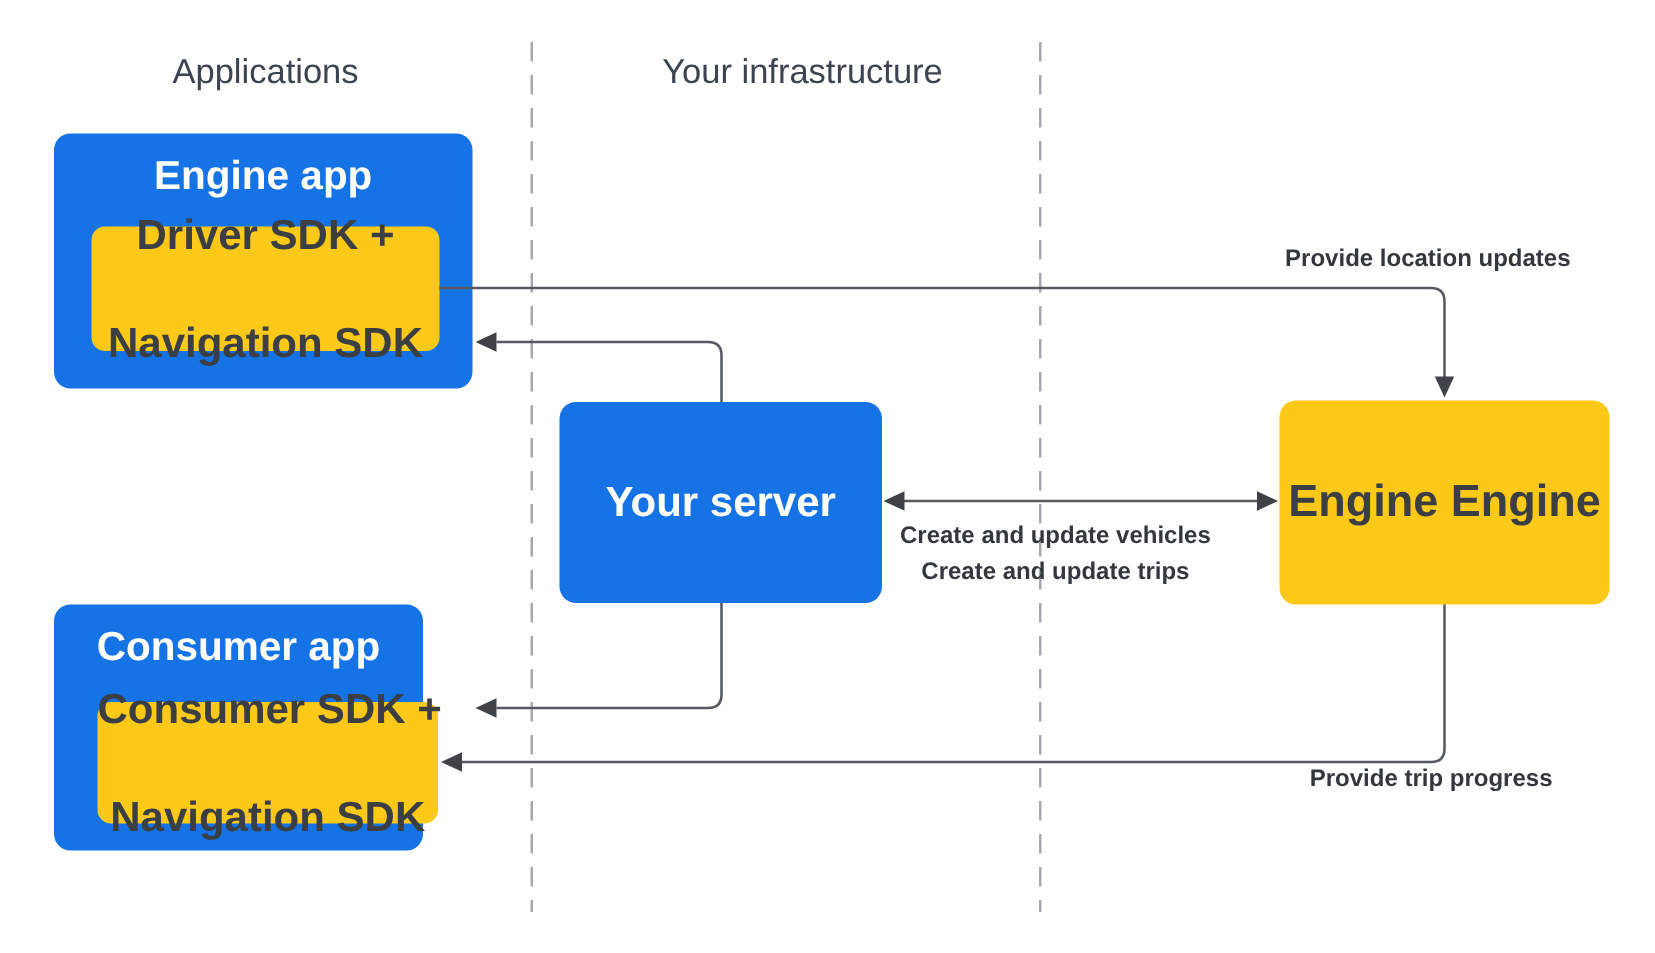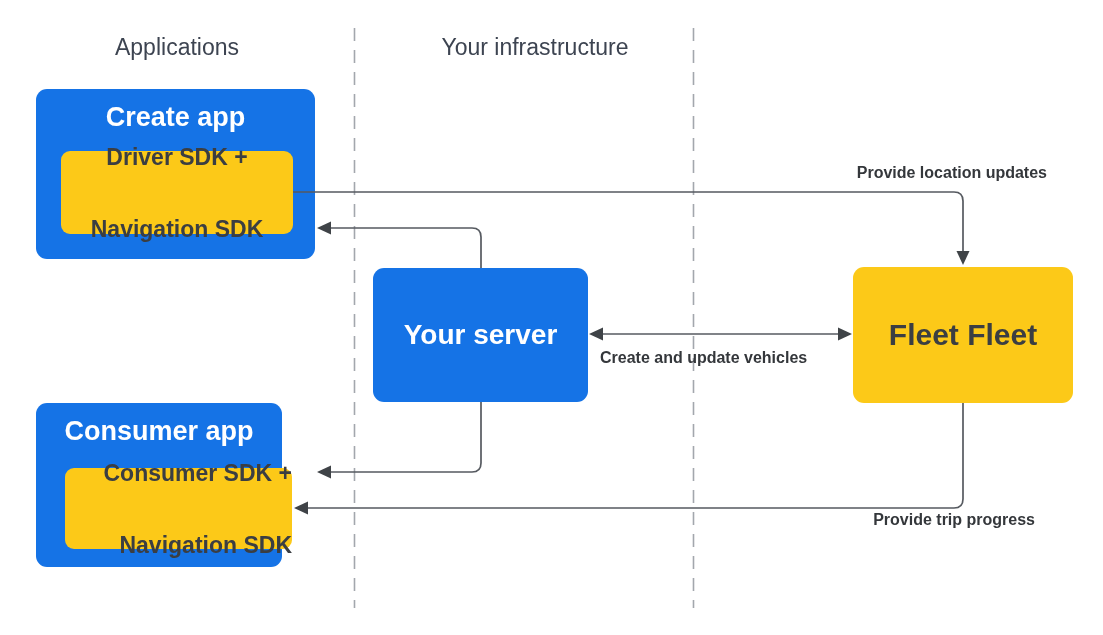--- a/index.html
+++ b/index.html
@@ -56,31 +56,31 @@
     white-space: nowrap;
   }
   .node-server .node-title { margin-top: 0; font-size: 28px; }
 
   .sdkbox {
     position: absolute;
     background: var(--yellow);
     border-radius: 9px;
     color: var(--title-dark);
     font-weight: bold;
-    font-size: 23px;
+    font-size: 28px;
     line-height: 28px;
     text-align: center;
     display: flex;
     flex-direction: column;
     justify-content: center;
     white-space: nowrap;
     gap: 44px;
   }
   .sdk-driver   { left: 25px; top: 62px; width: 232px; height: 83px; }
-  .sdk-consumer { left: 29px; top: 65px; width: 227px; height: 81px; text-align: right; }
+  .sdk-consumer { left: 29px; top: 65px; width: 227px; height: 81px; }
 
   .node-fleet {
     position: absolute;
     left: 853px; top: 267px; width: 220px; height: 136px;
     background: var(--yellow);
     border-radius: 11px;
     display: flex; align-items: center; justify-content: center;
     color: var(--title-dark);
     font-weight: bold;
     font-size: 30px;
@@ -113,40 +113,40 @@
 </style>
 </head>
 <body>
 
 <div class="canvas">
 
   <div class="col-header hdr-your">Your infrastructure</div>
   <div class="col-header hdr-apps">Applications</div>
 
   <div class="bluebox node-driver">
-    <div class="node-title">Create app</div>
+    <div class="node-title">Engine app</div>
     <div class="sdkbox sdk-driver">
       <div>Driver SDK +</div>
       <div>Navigation SDK</div>
     </div>
   </div>
 
   <div class="bluebox node-consumer">
     <div class="node-title">Consumer app</div>
     <div class="sdkbox sdk-consumer">
       <div>Consumer SDK +</div>
       <div>Navigation SDK</div>
     </div>
   </div>
 
   <div class="bluebox node-server">
     <div class="node-title">Your server</div>
   </div>
 
-  <div class="node-fleet">Fleet Fleet</div>
+  <div class="node-fleet">Engine Engine</div>
 
   <svg class="edges-svg" viewBox="0 0 1103 635" xmlns="http://www.w3.org/2000/svg">
 
     <line class="divider" x1="354.5" y1="28" x2="354.5" y2="608"></line>
     <line class="divider" x1="693.5" y1="28" x2="693.5" y2="608"></line>
 
     <path class="conn" d="M293,192 L954,192 Q963,192 963,201 L963,252"></path>
     <polygon class="arrowhead" points="963,265 956.5,251 969.5,251"></polygon>
 
     <path class="conn" d="M481,268 L481,237 Q481,228 472,228 L331,228"></path>
@@ -160,17 +160,18 @@
     <polygon class="arrowhead" points="317,472 331,465.5 331,478.5"></polygon>
 
     <path class="conn" d="M963,403 L963,499 Q963,508 954,508 L308,508"></path>
     <polygon class="arrowhead" points="294,508 308,501.5 308,514.5"></polygon>
   </svg>
 
   <div class="edge-label lbl-location">Provide location updates</div>
 
   <div class="edge-label lbl-crud">
     <div>Create and update vehicles</div>
+    <div>Create and update trips</div>
   </div>
 
   <div class="edge-label lbl-progress">Provide trip progress</div>
 
 </div>
 
 </body></html>

